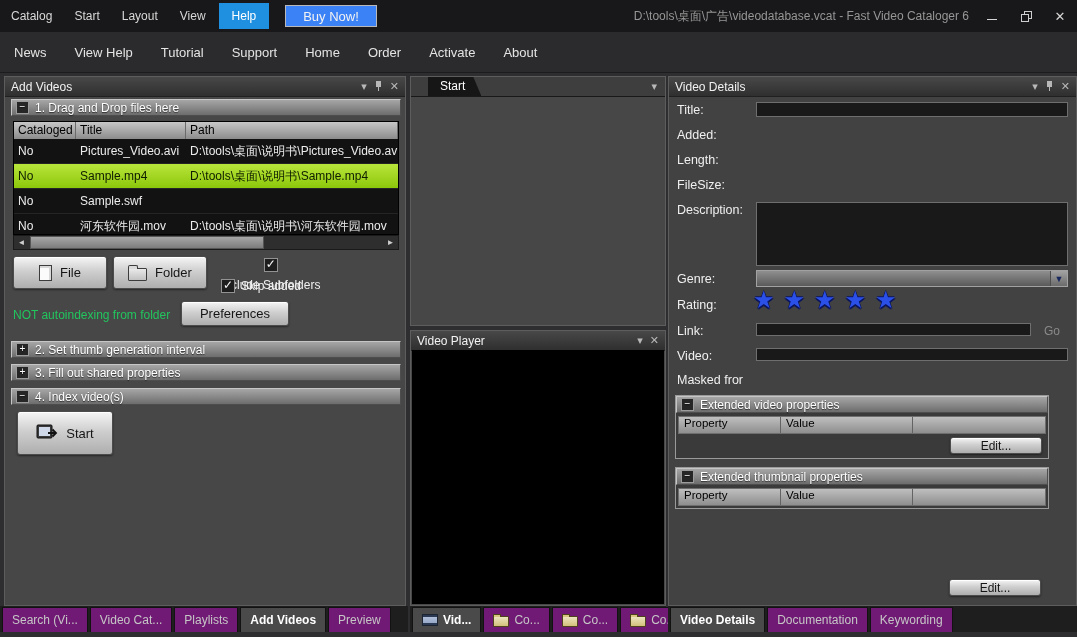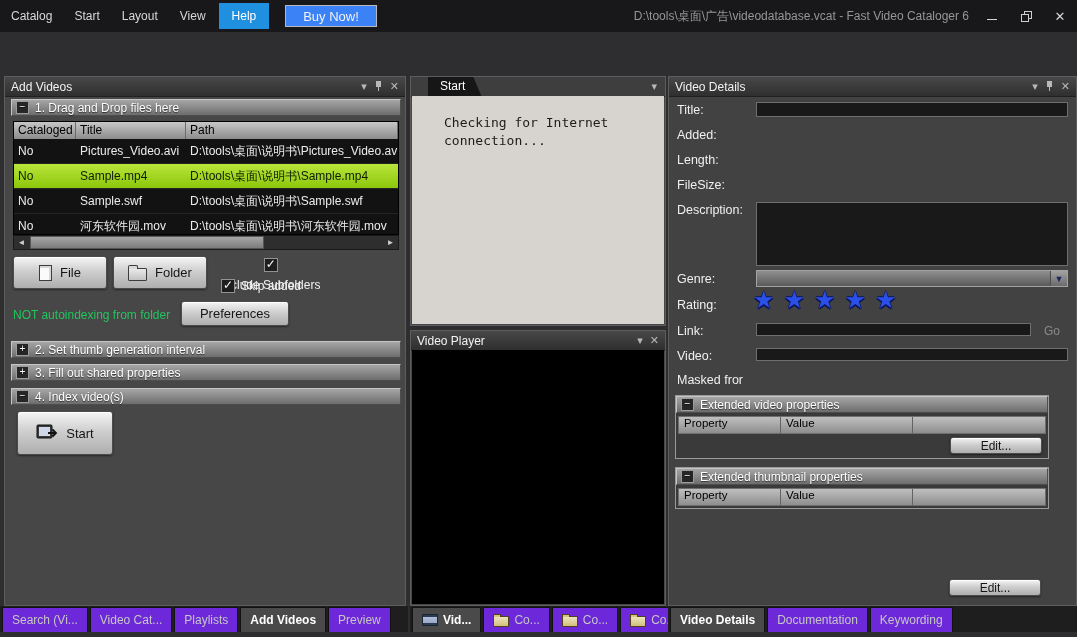--- a/index.html
+++ b/index.html
@@ -65,21 +65,21 @@
   .icon-file{width:11px;height:14px;background:#fbfbfb;border:1px solid #3c3c3c;box-shadow:inset -2px 2px 0 #d8d8d8;}
   .icon-folder{position:relative;width:17px;height:11px;background:linear-gradient(#e9e9e9,#c2c2c2);border:1px solid #3c3c3c;border-radius:1px;margin-top:3px;}
   .icon-folder::before{content:"";position:absolute;top:-4px;left:-1px;width:8px;height:3px;background:#dadada;border:1px solid #3c3c3c;border-bottom:none;border-radius:2px 2px 0 0;}
   
   .cb{position:absolute;display:flex;gap:6px;align-items:center;color:#f0f0f0;cursor:pointer;}
   .cbbox{flex:none;width:12px;height:12px;background:#1e1e1e;border:1px solid #939393;position:relative;}
   .cbbox.checked::after{content:"✓";position:absolute;left:1px;top:-2px;color:#f4f4f4;font-size:12px;}
   .note{position:absolute;color:#22c55e;}
   
   .tabstrip{position:absolute;top:606px;height:26px;background:#1e1e1e;display:flex;align-items:stretch;gap:2px;padding:1px 2px 0;box-sizing:border-box;}
-  .tab{display:flex;align-items:center;gap:5px;padding:0 9px;background:#6d28d9;color:#c6c6c6;border:1px solid #121212;border-bottom:none;cursor:pointer;white-space:nowrap;}
+  .tab{display:flex;align-items:center;gap:5px;padding:0 9px;background:#701a75;color:#c6c6c6;border:1px solid #121212;border-bottom:none;cursor:pointer;white-space:nowrap;}
   .tab.active{background:#4a4a4a;color:#fff;font-weight:bold;}
   .icon-film{width:14px;height:10px;background:linear-gradient(#b9c6de,#8fa3c4);border:1px solid #1d2533;
              box-shadow:inset 0 2px 0 #2b3952,inset 0 -2px 0 #2b3952;}
   .icon-folder-s{position:relative;width:14px;height:9px;background:linear-gradient(#ece4bf,#d2c07a);border:1px solid #4e431c;border-radius:1px;margin-top:2px;}
   .icon-folder-s::before{content:"";position:absolute;top:-3px;left:-1px;width:6px;height:2px;background:#d8c67e;border:1px solid #4e431c;border-bottom:none;}
   
   .sp-head{position:absolute;left:0;top:0;right:0;height:19px;background:#3e3e3e;border-bottom:1px solid #191919;display:flex;align-items:center;}
   .sp-tab{height:19px;line-height:19px;margin-left:17px;padding:0 16px 0 12px;background:#161616;color:#fff;
           clip-path:polygon(0 0,calc(100% - 8px) 0,100% 100%,0 100%);cursor:pointer;}
   .sp-body{position:absolute;left:1px;top:19px;right:1px;bottom:1px;background:#d7d4cf;color:#1c1c1c;
@@ -122,20 +122,30 @@
       <span class="winbtn">
         <svg width="11" height="11" viewBox="0 0 11 11">
             <rect x="3.5" y="0.5" width="7" height="7" fill="none" stroke="#cfcfcf"></rect>
             <rect x="0.5" y="3.5" width="7" height="7" fill="#18181a" stroke="#cfcfcf"></rect>
           </svg>
       </span>
       <span class="winbtn">✕</span>
     </div>
   </div>
 
+  <div class="menubar2">
+    <span class="menu2-item">News</span>
+    <span class="menu2-item">View Help</span>
+    <span class="menu2-item">Tutorial</span>
+    <span class="menu2-item">Support</span>
+    <span class="menu2-item">Home</span>
+    <span class="menu2-item">Order</span>
+    <span class="menu2-item">Activate</span>
+    <span class="menu2-item">About</span>
+  </div>
 
 
   <div class="panel" style="left:4px;top:76px;width:402px;height:530px;">
     <div class="phead">
       <span>Add Videos</span>
       <span class="sp"></span>
       <span class="hicon">▾</span>
       <span class="pin-icon"></span>
       <span class="hicon">✕</span>
     </div>
@@ -157,21 +167,20 @@
         <span class="c3">D:\tools\桌面\说明书\Pictures_Video.avi</span>
       </div>
       <div class="tbl-row selected">
         <span class="c1">No</span>
         <span class="c2">Sample.mp4</span>
         <span class="c3">D:\tools\桌面\说明书\Sample.mp4</span>
       </div>
       <div class="tbl-row">
         <span class="c1">No</span>
         <span class="c2">Sample.swf</span>
-        <span class="c3">D:\tools\桌面\说明书\Sample.swf</span>
       </div>
       <div class="tbl-row">
         <span class="c1">No</span>
         <span class="c2">河东软件园.mov</span>
         <span class="c3">D:\tools\桌面\说明书\河东软件园.mov</span>
       </div>
     </div>
 
     <div class="hscroll" style="left:8px;top:158px;width:386px;">
       <span class="sarrow">◄</span>
@@ -231,23 +240,20 @@
     <div class="tab active">Add Videos</div>
     <div class="tab">Preview</div>
   </div>
 
   <div class="panel" style="left:410px;top:76px;width:256px;height:250px;">
     <div class="sp-head">
       <div class="sp-tab">Start</div>
       <span class="sp" style="flex:1;"></span>
       <span class="hicon" style="margin-right:8px;">▾</span>
     </div>
-    <div class="sp-body">
-      <div class="sp-msg">Checking for Internet connection...</div>
-    </div>
   </div>
 
   <div class="panel" style="left:410px;top:330px;width:256px;height:276px;">
     <div class="phead">
       <span>Video Player</span>
       <span class="sp"></span>
       <span class="hicon">▾</span>
       <span class="hicon">✕</span>
     </div>
     <div class="player-body"></div>

